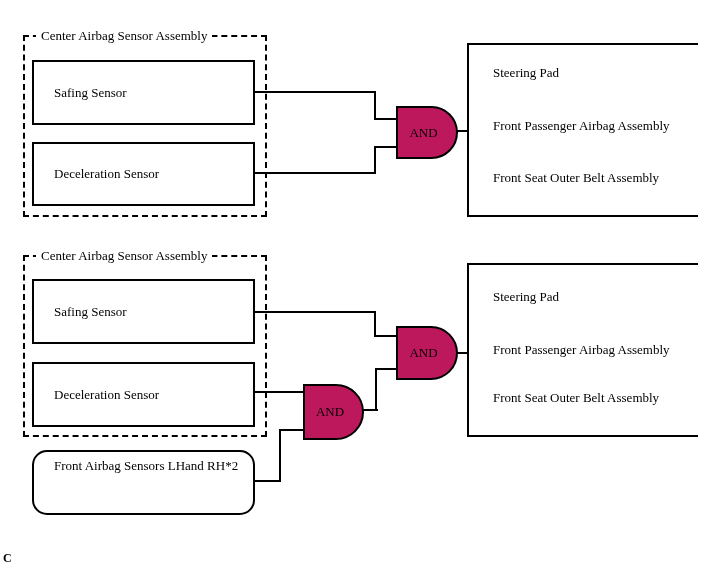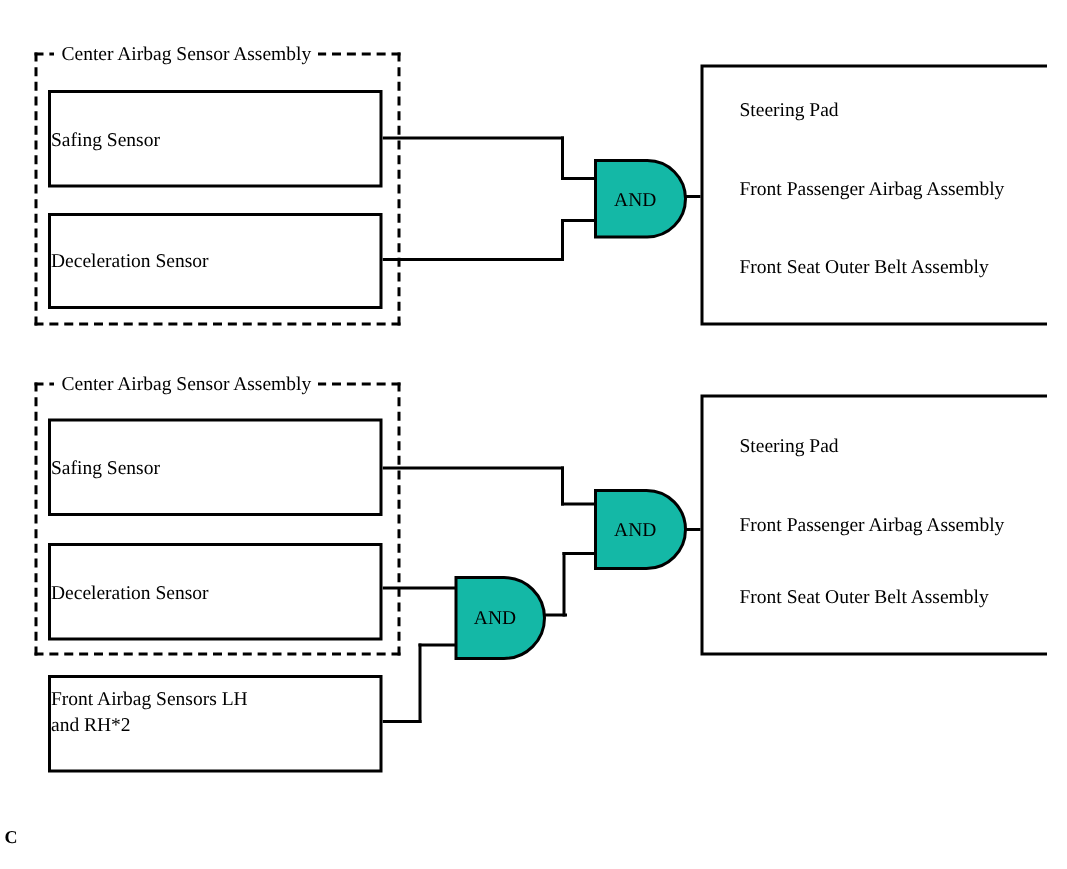--- a/index.html
+++ b/index.html
@@ -13,26 +13,28 @@
     overflow:hidden;
   }
   
   .box {
     position:absolute;
     border:2px solid #000;
     background:#fff;
     box-sizing:border-box;
     display:flex;
     align-items:center;
+    padding-left:20px;
   }
   .box.multiline {
     align-items:flex-start;
-    flex-direction:column;
+    flex-direction:row;
     padding-top:5px;
     line-height:17px;
+    border-radius:15px;
   }
   
   .dashed-box {
     position:absolute;
     border:2px dashed #000;
     box-sizing:border-box;
     background:transparent;
   }
   .dashed-title {
     position:absolute;
@@ -55,21 +57,21 @@
     line-height:15px;
     white-space:nowrap;
   }
   
   .hline, .vline { position:absolute; background:#000; }
   
   .and-gate {
     position:absolute;
     border:2px solid #000;
     border-radius:0 28px 28px 0;
-    background:#14b8a6;
+    background:#be185d;
     box-sizing:border-box;
     display:flex;
     align-items:center;
     justify-content:center;
   }
   .and-gate .gate-label { margin-right:7px; }
   .footnote {
     position:absolute;
     left:3px; top:551px;
     font-weight:bold;

